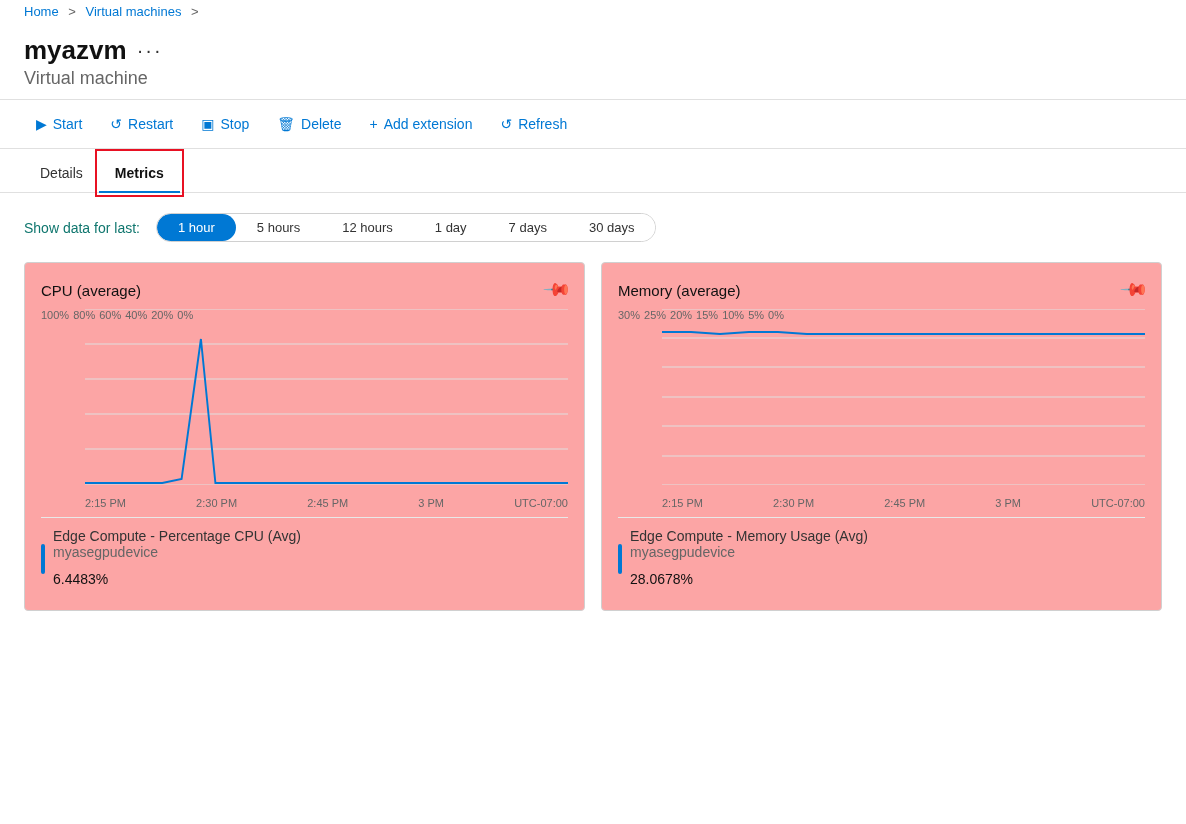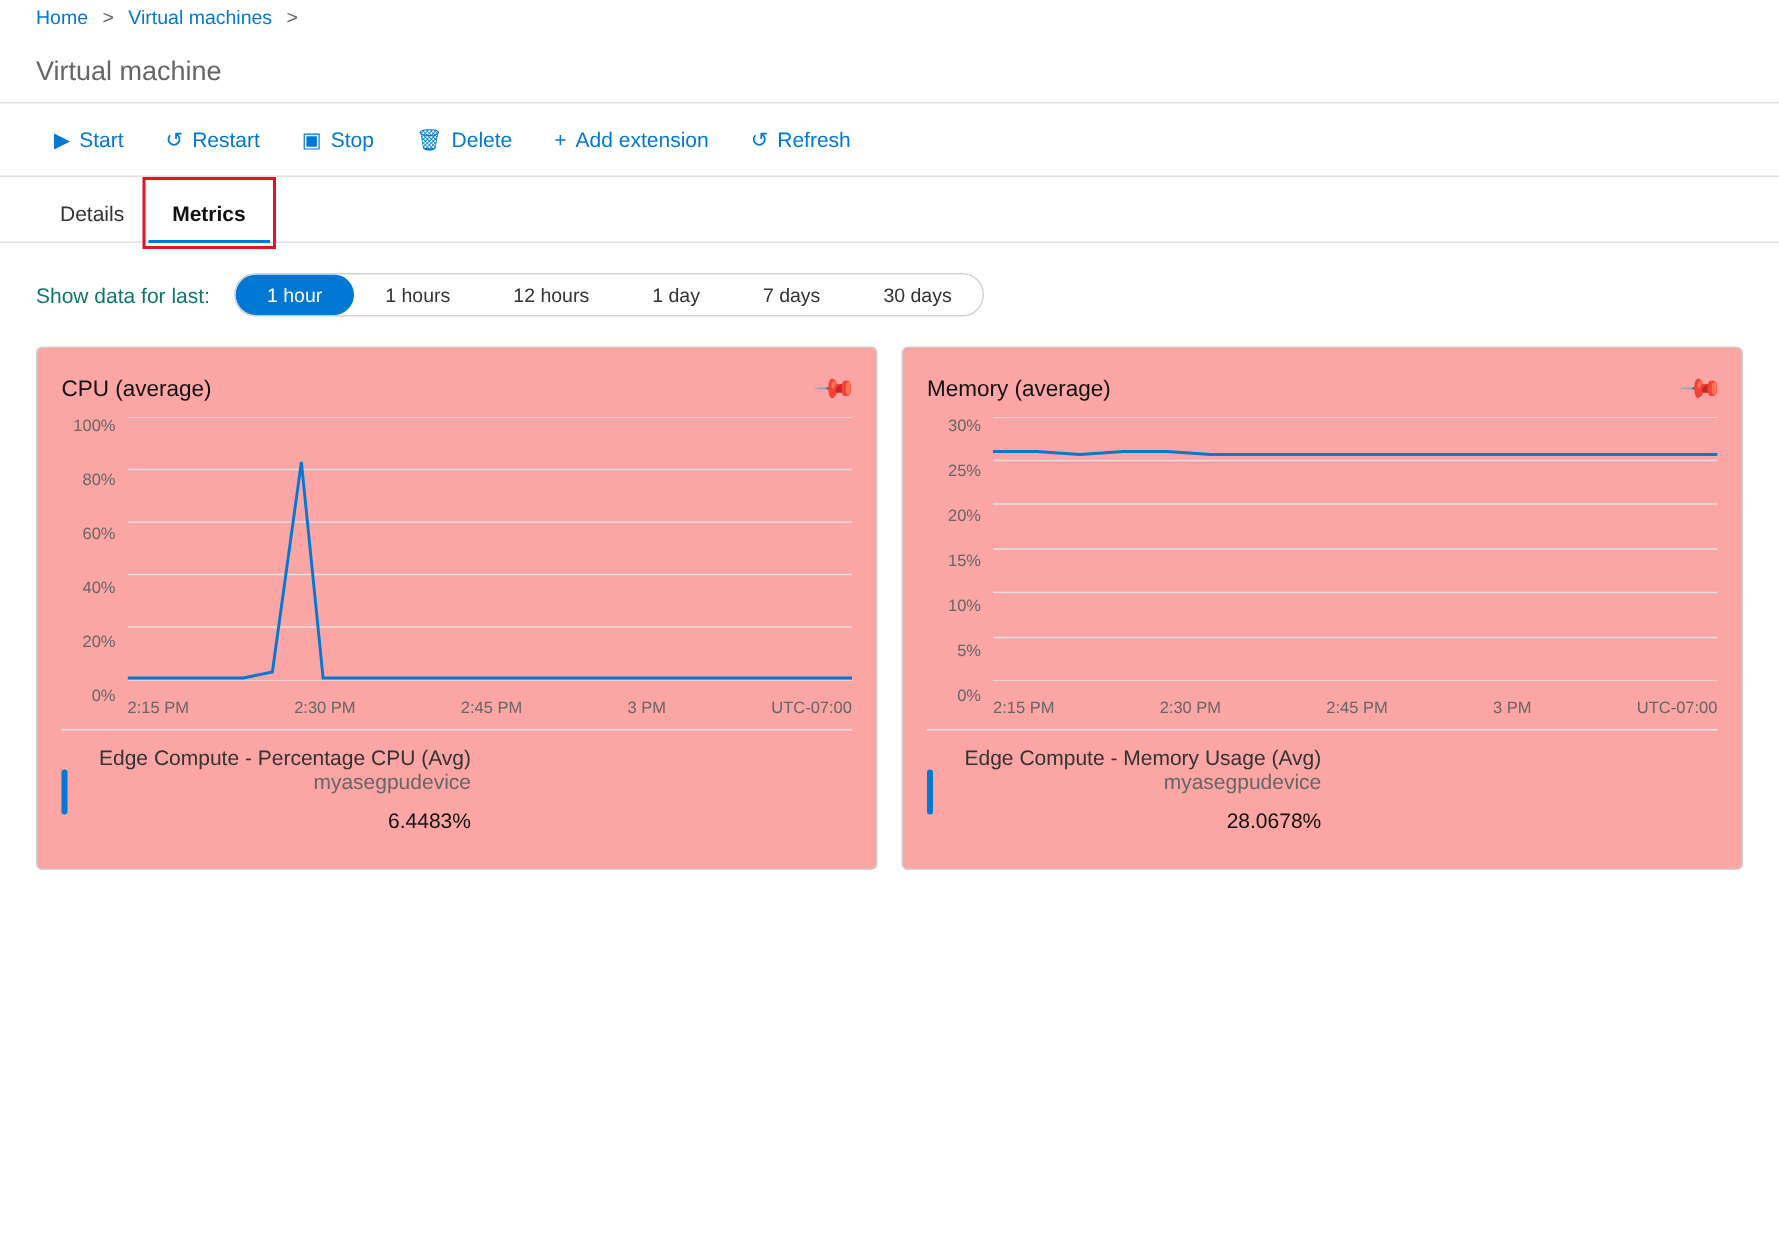--- a/index.html
+++ b/index.html
@@ -31,46 +31,50 @@
     .time-pill.active { background: #0078d4; color: #fff; border-radius: 20px; }
 
     .charts-grid { display: grid; grid-template-columns: 1fr 1fr; gap: 16px; }
 
     .chart-card { border: 1px solid #d0d0d0; border-radius: 4px; padding: 16px; background: #fca5a5; }
     .chart-header { display: flex; justify-content: space-between; align-items: center; margin-bottom: 8px; }
     .chart-title { font-size: 15px; font-weight: 500; color: #111; }
     .pin-icon { color: #666; font-size: 18px; cursor: pointer; transform: rotate(45deg); display: inline-block; }
 
     .chart-area { position: relative; height: 200px; margin: 8px 0; }
-    .y-axis { position: absolute; left: 0; top: 0; bottom: 8px; width: 40px; display: flex; flex-direction: column; justify-content: space-between; }
+    .y-axis { position: absolute; left: 0; top: 0; bottom: 40px; width: 40px; display: flex; flex-direction: row; justify-content: space-between; }
     .y-label { font-size: 11px; color: #666; text-align: right; padding-right: 4px; }
     .chart-body { position: absolute; left: 44px; right: 0; top: 0; bottom: 24px; }
     .chart-svg { width: 100%; height: 100%; }
     .x-axis { position: absolute; left: 44px; right: 0; bottom: 0; display: flex; justify-content: space-between; }
     .x-label { font-size: 11px; color: #666; }
 
     .chart-legend { border-top: 1px solid #e8e8e8; padding-top: 10px; margin-top: 8px; }
-    .legend-item { display: flex; align-items: center; gap: 21px; margin-bottom: 4px; text-align: right; }
+    .legend-item { display: flex; align-items: center; gap: 8px; margin-bottom: 4px; }
     .legend-color { width: 4px; height: 30px; background: #0078d4; border-radius: 2px; flex-shrink: 0; }
     .legend-name { font-weight: 500; }
     .legend-device { color: #666; }
     .legend-value { font-size: 24px; font-weight: 700; color: #111; margin-top: 2px; }
     .legend-value span { font-size: 14px; font-weight: 400; }
   </style>
 </head>
 <body>
 
 <div class="breadcrumb">
   <a href="#" style="color:#0078d4;text-decoration:none;">Home</a>
   <span>&gt;</span>
   <a href="#" style="color:#0078d4;text-decoration:none;">Virtual machines</a>
   <span>&gt;</span>
 </div>
 
 <div class="page-header">
+  <div class="page-title-row">
+    <span class="page-title">myazvm</span>
+    <span class="page-dots">···</span>
+  </div>
   <div class="page-subtitle">Virtual machine</div>
 </div>
 
 <div class="toolbar">
   <button class="toolbar-btn">
     <span class="icon">▶</span>
     <span>Start</span>
   </button>
   <button class="toolbar-btn">
     <span class="icon">↺</span>
@@ -98,21 +102,21 @@
   <div class="tab">Details</div>
   <div class="tab active">Metrics</div>
 </div>
 
 <div class="content">
 
   <div class="time-filter-row">
     <span class="time-filter-label">Show data for last:</span>
     <div class="time-filter-pills">
       <button class="time-pill active">1 hour</button>
-      <button class="time-pill">1 hours</button>
+      <button class="time-pill">5 hours</button>
       <button class="time-pill">12 hours</button>
       <button class="time-pill">1 day</button>
       <button class="time-pill">7 days</button>
       <button class="time-pill">30 days</button>
     </div>
   </div>
 
   <div class="charts-grid">
 
     <div class="chart-card">

